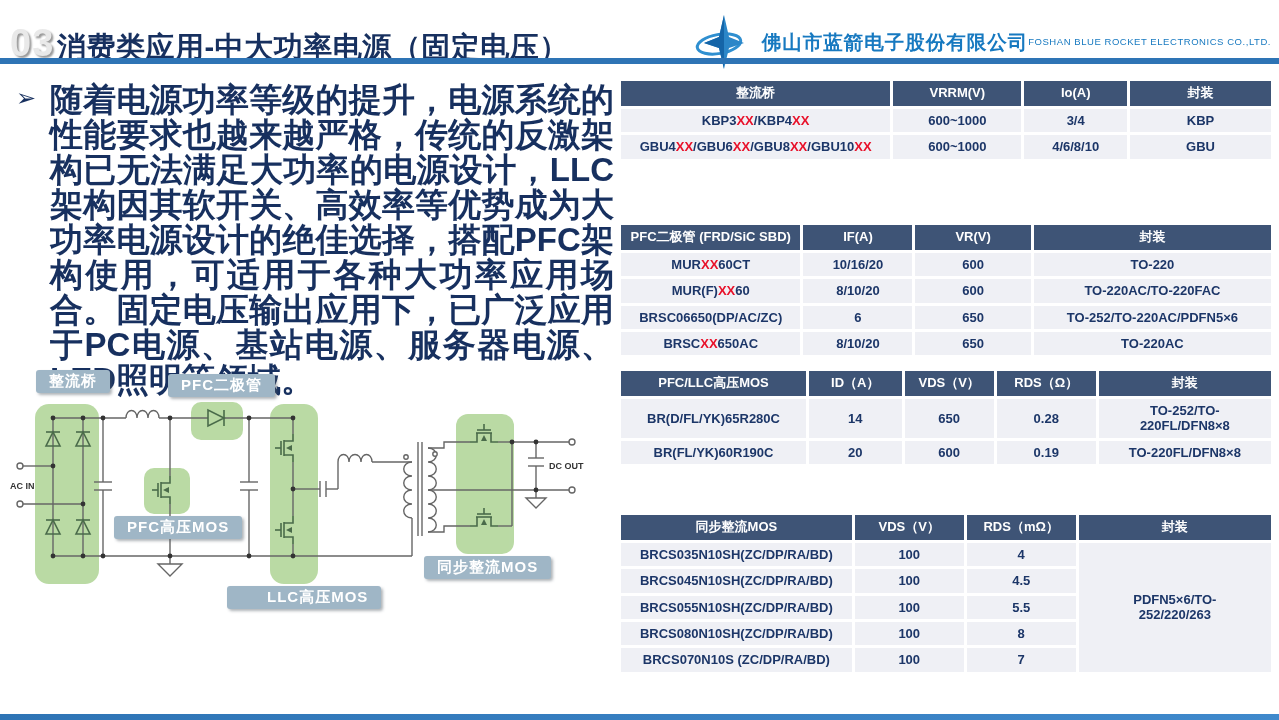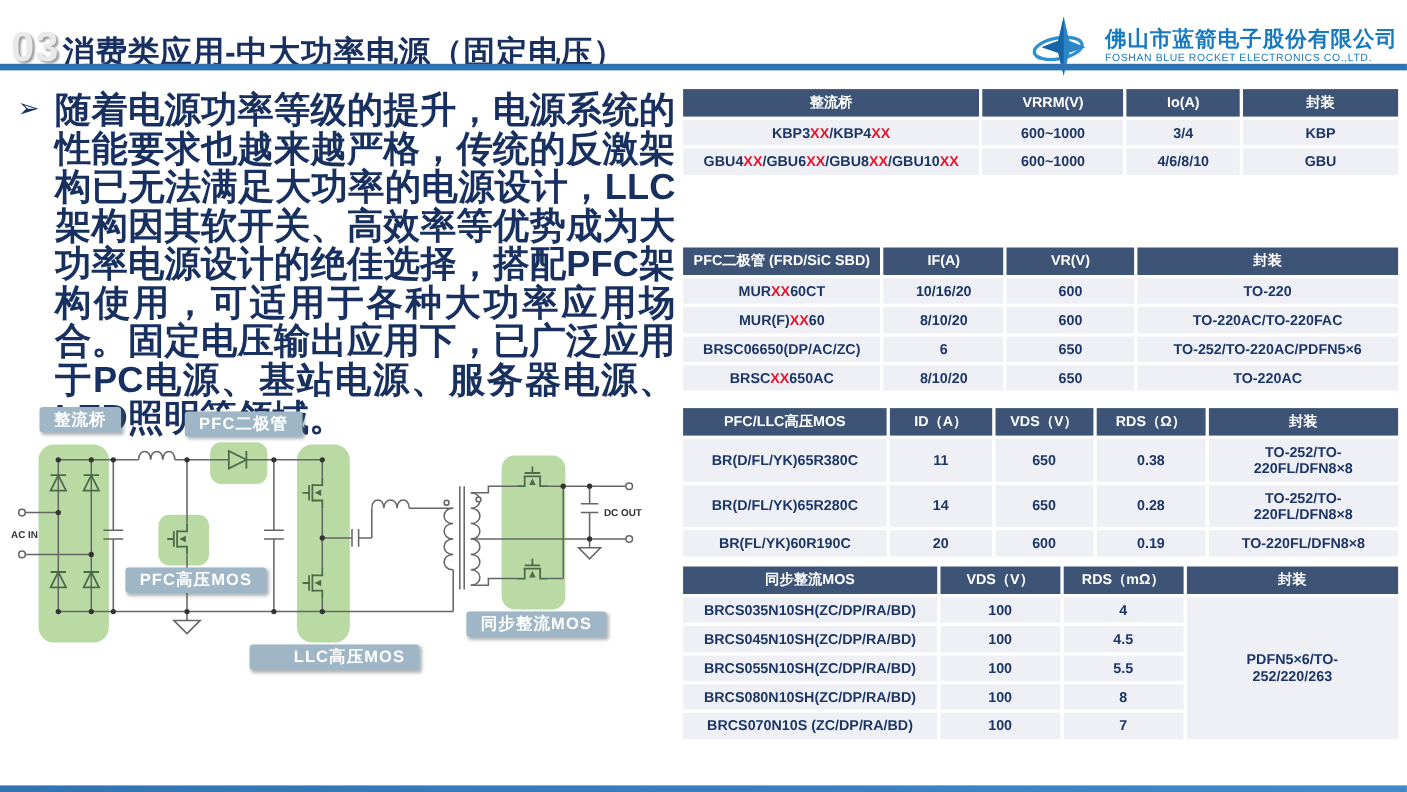--- a/index.html
+++ b/index.html
@@ -11,21 +11,21 @@
   .hdr-num{position:absolute;left:10px;top:10px;font-size:38px;font-weight:900;
            color:#e9e9e9;text-shadow:2px 2px 2px #9a9a9a;letter-spacing:1px;}
   .hdr-title{position:absolute;left:57px;top:16px;font-size:29px;font-weight:900;
              color:#17305f;letter-spacing:0.5px;}
   .accent-bar{position:absolute;left:0;top:58px;width:1279px;height:6px;background:#2e74b5;}
   .bottom-bar{position:absolute;left:0;bottom:0;width:1279px;height:6px;
               background:linear-gradient(90deg,#2e74b5,#3f89cc);}
 
   
   .logo{position:absolute;right:8px;top:2px;display:flex;align-items:center;gap:6px;}
-  .logo-txt{display:flex;flex-direction:column;line-height:1.15;}
+  .logo-txt{display:flex;flex-direction:row;line-height:1.15;align-items:center;}
   .logo-cn{font-size:19.5px;font-weight:bold;color:#1779c0;letter-spacing:1px;}
   .logo-en{font-size:9.5px;font-weight:normal;color:#1779c0;letter-spacing:0.55px;}
 
   
   .intro{position:absolute;left:14px;top:82px;width:600px;color:#17305f;}
   .intro-bullet{position:absolute;left:2px;top:2px;font-size:24px;font-weight:bold;}
   .intro-text{display:block;margin-left:36px;font-size:33px;font-weight:bold;
               line-height:35px;text-align:justify;}
 
   
@@ -310,28 +310,20 @@
           <tr>
             <th>PFC/LLC高压MOS</th>
             <th>ID（A）</th>
             <th>VDS（V）</th>
             <th>RDS（Ω）</th>
             <th>封装</th>
           </tr>
         </thead>
         <tbody>
           <tr>
-            <td>BR(D/FL/YK)65R380C</td>
-            <td>11</td>
-            <td>650</td>
-            <td>0.38</td>
-            <td>TO-252/TO-
-220FL/DFN8×8</td>
-          </tr>
-          <tr>
             <td>BR(D/FL/YK)65R280C</td>
             <td>14</td>
             <td>650</td>
             <td>0.28</td>
             <td>TO-252/TO-
 220FL/DFN8×8</td>
           </tr>
           <tr>
             <td>BR(FL/YK)60R190C</td>
             <td>20</td>

